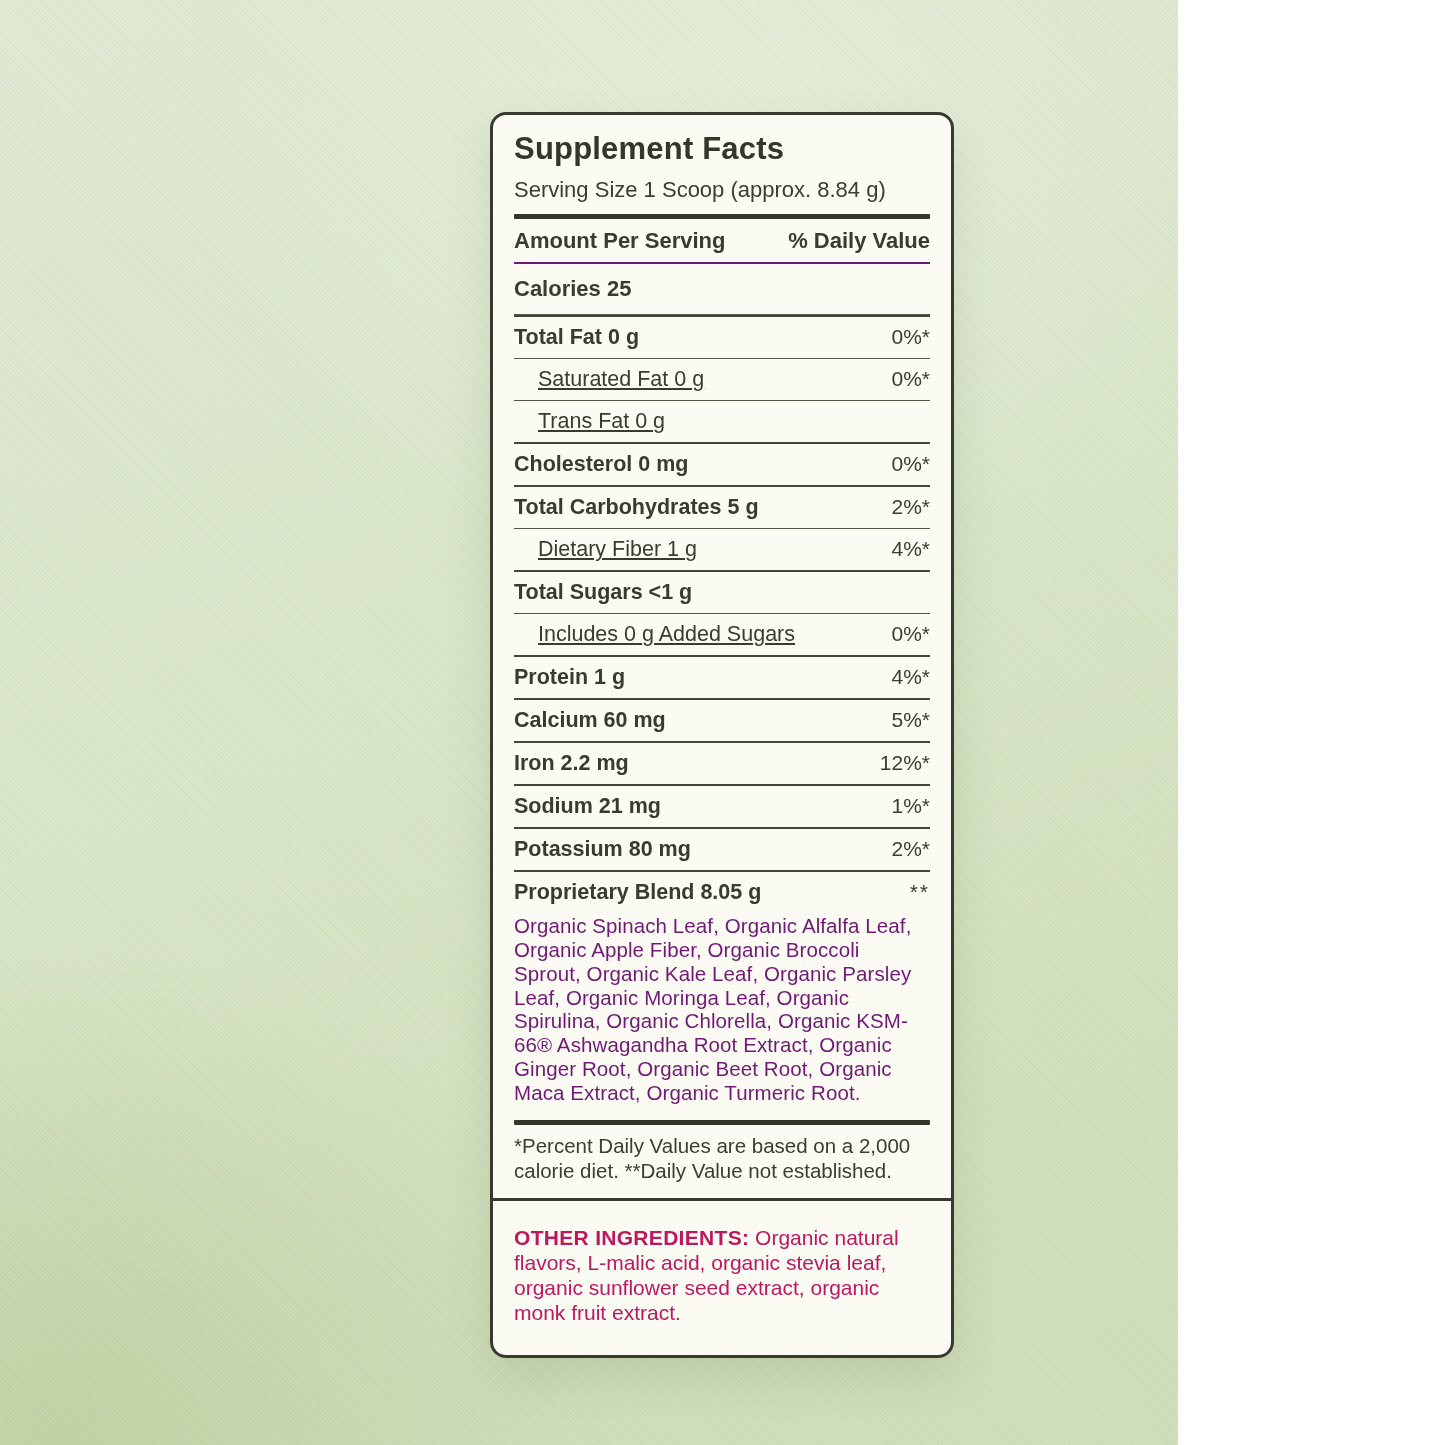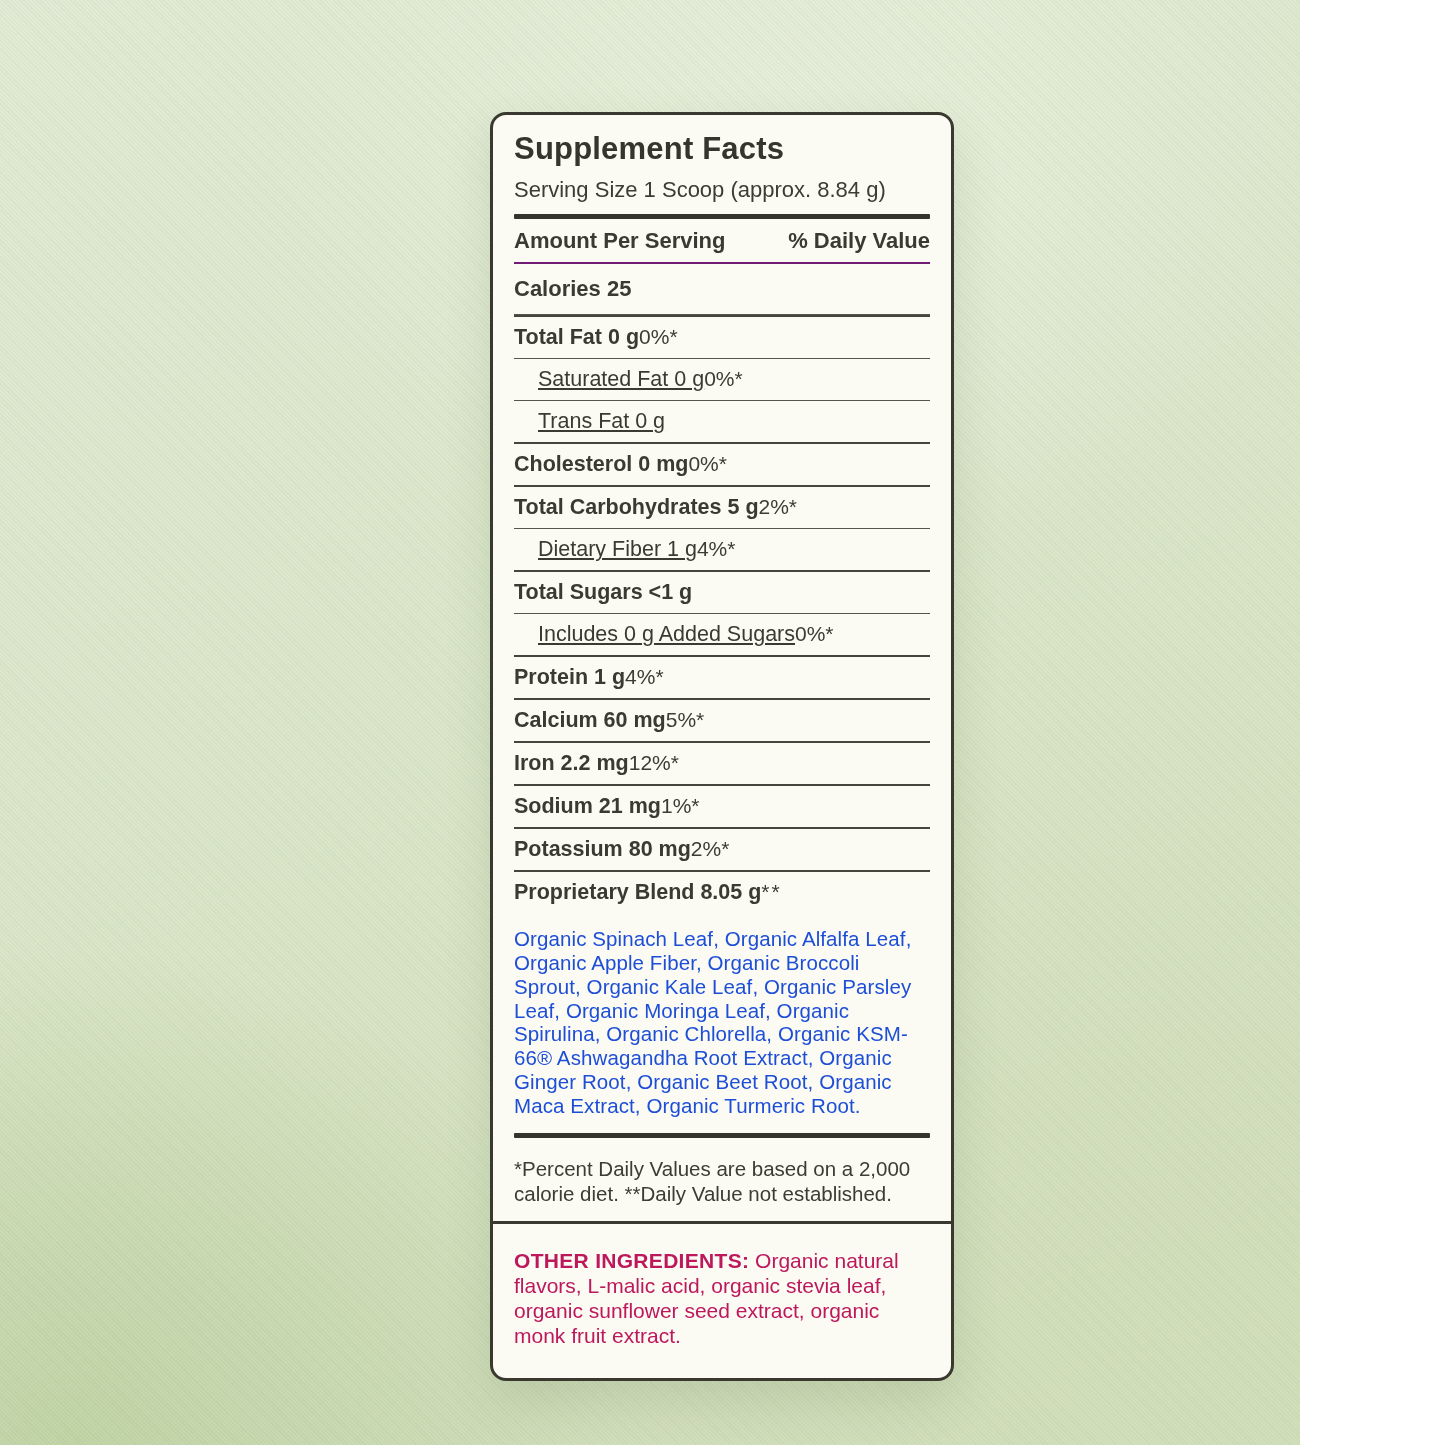--- a/index.html
+++ b/index.html
@@ -3,21 +3,21 @@
 <meta charset="utf-8">
 <style>
   * { margin:0; padding:0; box-sizing:border-box; }
   html,body { width:1445px; height:1445px; }
   body {
     font-family: "Liberation Sans", "DejaVu Sans", sans-serif;
     color:#3a3a31;
     overflow:hidden;
   }
   .stage {
-    position:relative; width:1300px; height:1445px;
+    position:relative; width:1178px; height:1445px;
     background:
       radial-gradient(900px 700px at 62% 10%, rgba(231,239,220,.9) 0%, rgba(231,239,220,0) 60%),
       radial-gradient(1100px 800px at 88% 96%, rgba(209,223,186,.8) 0%, rgba(209,223,186,0) 55%),
       radial-gradient(1000px 900px at 6% 100%, rgba(190,210,162,.9) 0%, rgba(190,210,162,0) 55%),
       linear-gradient(160deg, #e1ead4 0%, #dae6c9 45%, #cedcb8 100%);
   }
   .grain {
     position:absolute; inset:0; pointer-events:none; opacity:.05;
     background:
       repeating-linear-gradient(45deg, #6b7a55 0 1px, transparent 1px 3px),
@@ -38,33 +38,33 @@
   .hdr-row {
     display:flex; justify-content:space-between; align-items:baseline;
     font-weight:700; font-size:22px; padding:9px 0 8px;
     border-bottom:2px solid #701a75;
   }
   .cal-row {
     font-weight:700; font-size:22px; padding:12px 0;
     border-bottom:1.5px solid #55554a;
   }
   .n-row {
-    display:flex; justify-content:flex-start; align-items:baseline;
+    display:flex; justify-content:space-between; align-items:baseline;
     font-size:21.5px; padding:8px 0;
   }
   .n-row.main { border-top:2px solid #45453b; }
   .n-row.main:first-of-type { border-top:none; }
   .n-row.indent { border-top:1.2px solid #55554a; }
   .n-row.main .lbl { font-weight:700; }
   .n-row.indent .lbl { padding-left:24px; font-weight:400;text-decoration:underline; }
   .dv { font-size:21px; font-weight:400; color:#3c3c33; }
   .blend-row { border-top:2px solid #45453b; }
   .blend-row .dv { letter-spacing:2px; }
-  .blend-text { font-size:20.5px; line-height:1.16; color:#1d4ed8; padding:1px 0 13px; letter-spacing:.1px;margin-top:13px; }
-  .footnote { font-size:20.5px; line-height:1.2; color:#3c3c33; padding:19px 0 14px; }
+  .blend-text { font-size:20.5px; line-height:1.16; color:#701a75; padding:1px 0 13px; letter-spacing:.1px; }
+  .footnote { font-size:20.5px; line-height:1.2; color:#3c3c33; padding:9px 0 14px; }
   .bar-thick.before-foot { margin-top:3px; }
   .section-divider { height:3px; background:#39392f; width:100%; }
   .inner-bottom { padding:24px 21px 30px; }
   .other-text { font-size:21px; line-height:1.2; color:#be185d; }
   .other-lead { font-weight:700; letter-spacing:.3px; }
 </style>
 </head>
 <body>
 
 <div class="stage">

